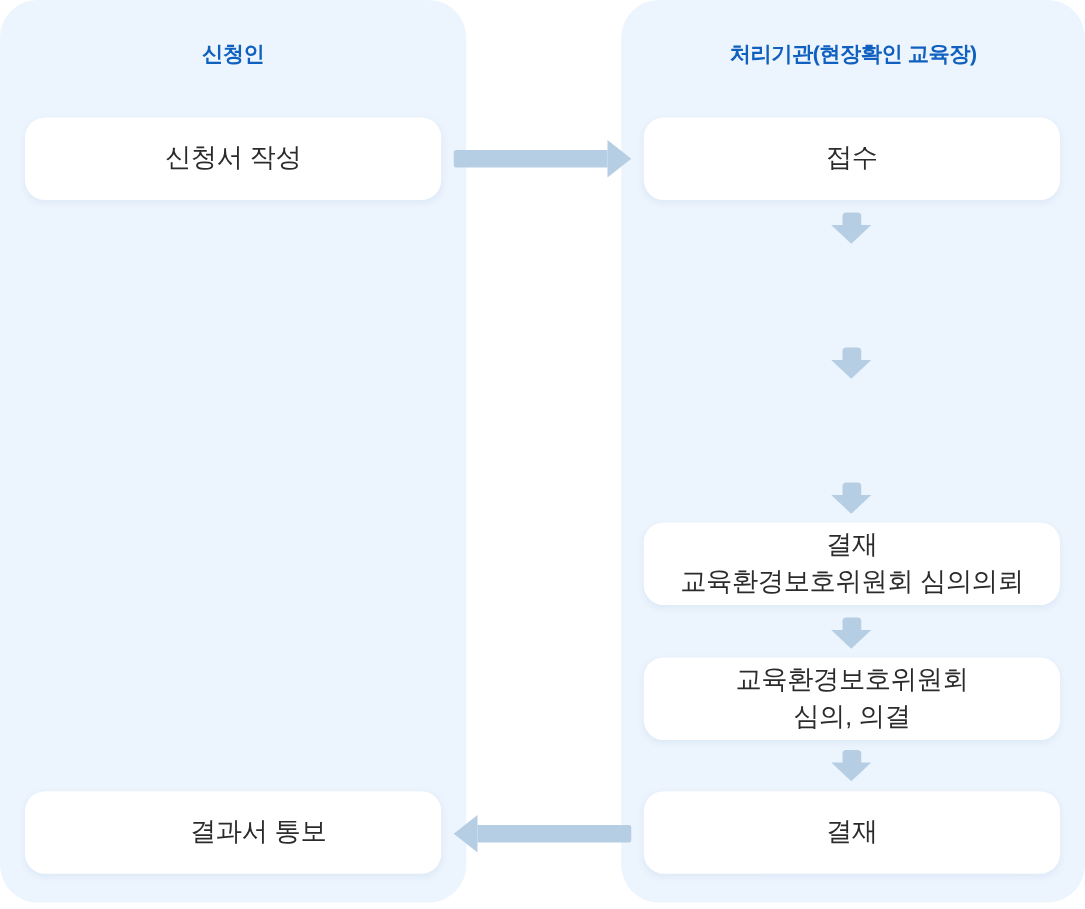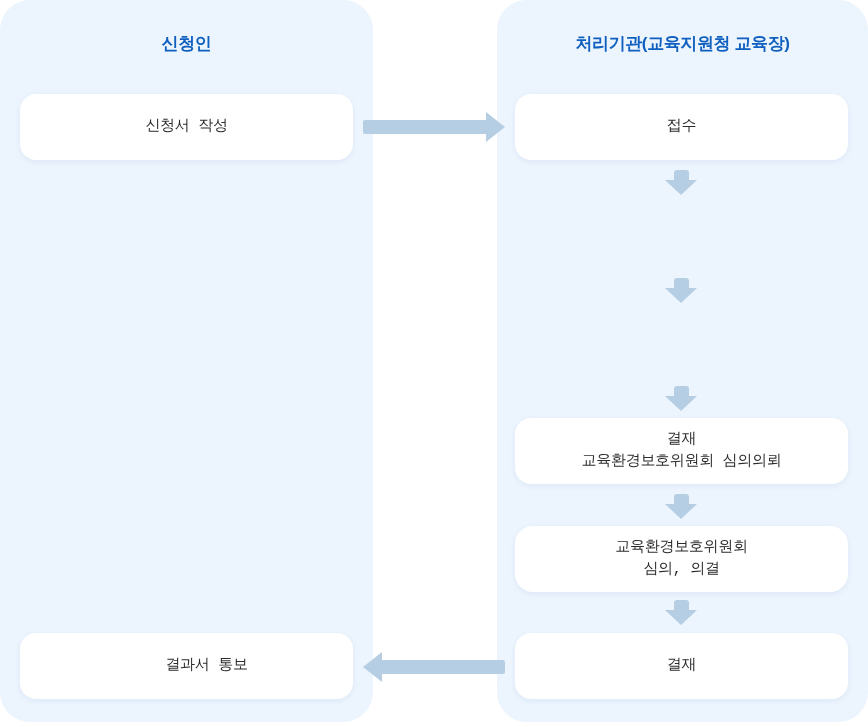--- a/index.html
+++ b/index.html
@@ -50,26 +50,25 @@
     background: #ffffff;
     border-radius: 16px;
     box-shadow: 0 2px 5px rgba(120, 160, 205, 0.13);
     display: flex;
     align-items: center;
     justify-content: center;
     text-align: center;
     box-sizing: border-box;
   }
   .card-label {
-    font-size: 15px;
+    font-size: 21px;
     color: #2b2b2b;
     line-height: 1.45;
     letter-spacing: -0.3px;
     white-space: pre-line;
-    font-family: Liberation Mono, monospace;
   }
   .card-left  { left: 20px;  width: 333px; }
   .card-right { left: 515px; width: 333px; }
 
   
   .arrow-down {
     position: absolute;
     left: 665px;
     width: 33px;
     height: 25px;
@@ -127,21 +126,21 @@
 </head>
 <body>
 
 <div id="flow-root">
 
   <div class="panel panel-left">
     <div class="panel-title">신청인</div>
   </div>
 
   <div class="panel panel-right">
-    <div class="panel-title">처리기관(교육지원청 교육장)</div>
+    <div class="panel-title">처리기관(현장확인 교육장)</div>
   </div>
 
   <div class="card card-left" style="top:94px;">
     <span class="card-label">신청서 작성</span>
   </div>
 
   <div class="card card-left" style="top:633px;padding-left:40px;">
     <span class="card-label">결과서 통보</span>
   </div>
 
@@ -149,21 +148,21 @@
     <span class="card-label">접수</span>
   </div>
 
 
 
   <div class="card card-right" style="top:418px;">
     <span class="card-label">결재
 교육환경보호위원회 심의의뢰</span>
   </div>
 
-  <div class="card card-right" style="top:526px;border-radius:18px;">
+  <div class="card card-right" style="top:526px;">
     <span class="card-label">교육환경보호위원회
 심의, 의결</span>
   </div>
 
   <div class="card card-right" style="top:633px;">
     <span class="card-label">결재</span>
   </div>
 
   <div class="arrow-down" style="top:170px;">
     <div class="shaft"></div>

